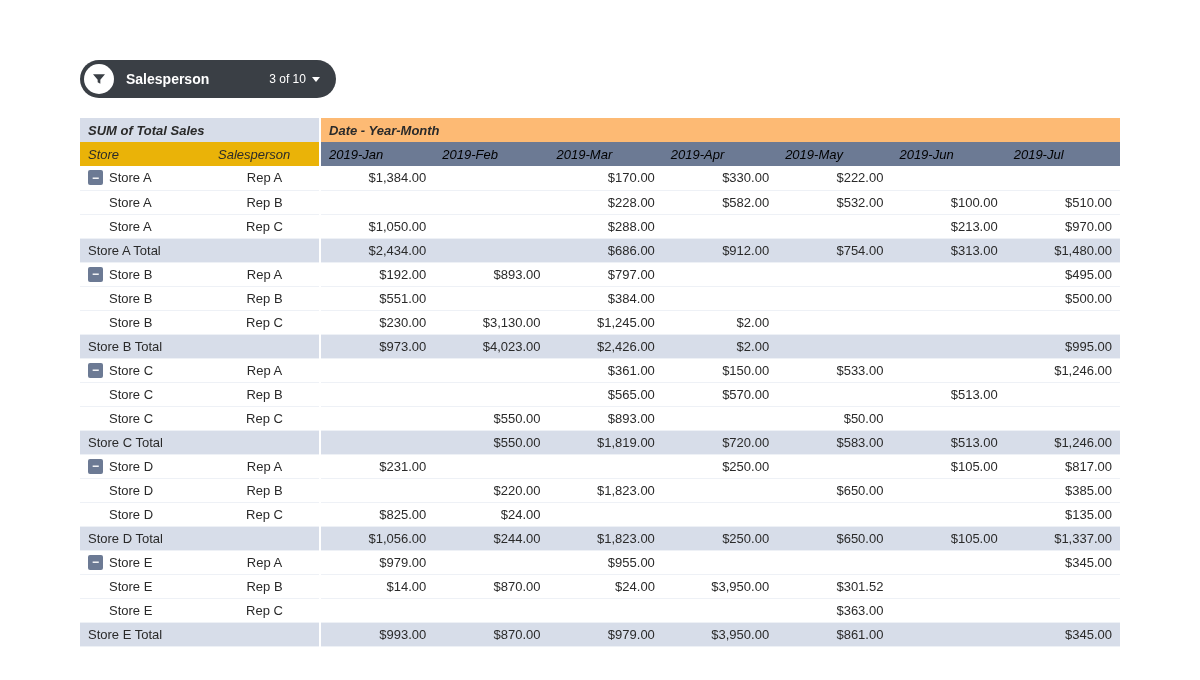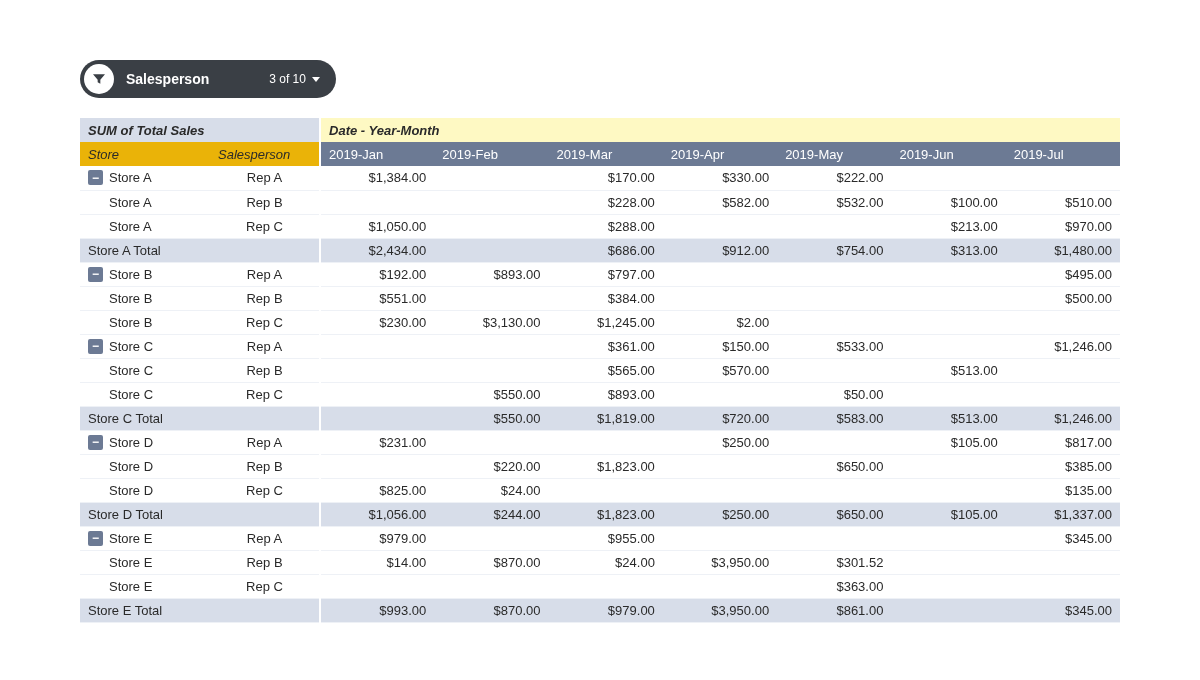--- a/index.html
+++ b/index.html
@@ -55,29 +55,30 @@
     vertical-align: middle;
   }
   .left { text-align: left; }
   .hdr-top-left {
     background: #d7dde9;
     font-style: italic;
     text-align: left;
     border-right: 2px solid #fff;
   }
   .hdr-top-right {
-    background: #fef9c3;
+    background: #fdba74;
     font-style: italic;
     text-align: left;
   }
   .hdr-col-row th {
     background: #6c7a94;
-    color: #ffffff;
+    color: #000000;
     font-weight: normal;
     text-align: left;
+    font-style: italic;
   }
   .hdr-col-row th.rowdim {
     background: #eab308;
     color: #2a2a2a;
     font-style: italic;
   }
   .hdr-col-row th.rowdim:last-of-type { border-right: 2px solid #fff; }
   .rowdim-col1 { width: 130px; }
   .rowdim-col2 { width: 110px; border-right: 2px solid #fff; text-align: center; }
   tbody tr td { border-bottom: 1px solid #eef1f6; }
@@ -227,20 +228,30 @@
         <td class="left rowdim-col1"><span class="indent">Store B</span></td>
         <td class="left rowdim-col2">Rep C</td>
         <td>$230.00</td>
         <td>$3,130.00</td>
         <td>$1,245.00</td>
         <td>$2.00</td>
         <td></td>
         <td></td>
         <td></td>
       </tr>
+      <tr class="total">
+        <td colspan="2" class="left">Store B Total</td>
+        <td>$973.00</td>
+        <td>$4,023.00</td>
+        <td>$2,426.00</td>
+        <td>$2.00</td>
+        <td></td>
+        <td></td>
+        <td>$995.00</td>
+      </tr>
       <tr>
         <td class="left rowdim-col1">
           <span class="store-cell">
             <span class="collapse-btn">−</span>
             <span>Store C</span>
           </span>
         </td>
         <td class="left rowdim-col2">Rep A</td>
         <td></td>
         <td></td>

